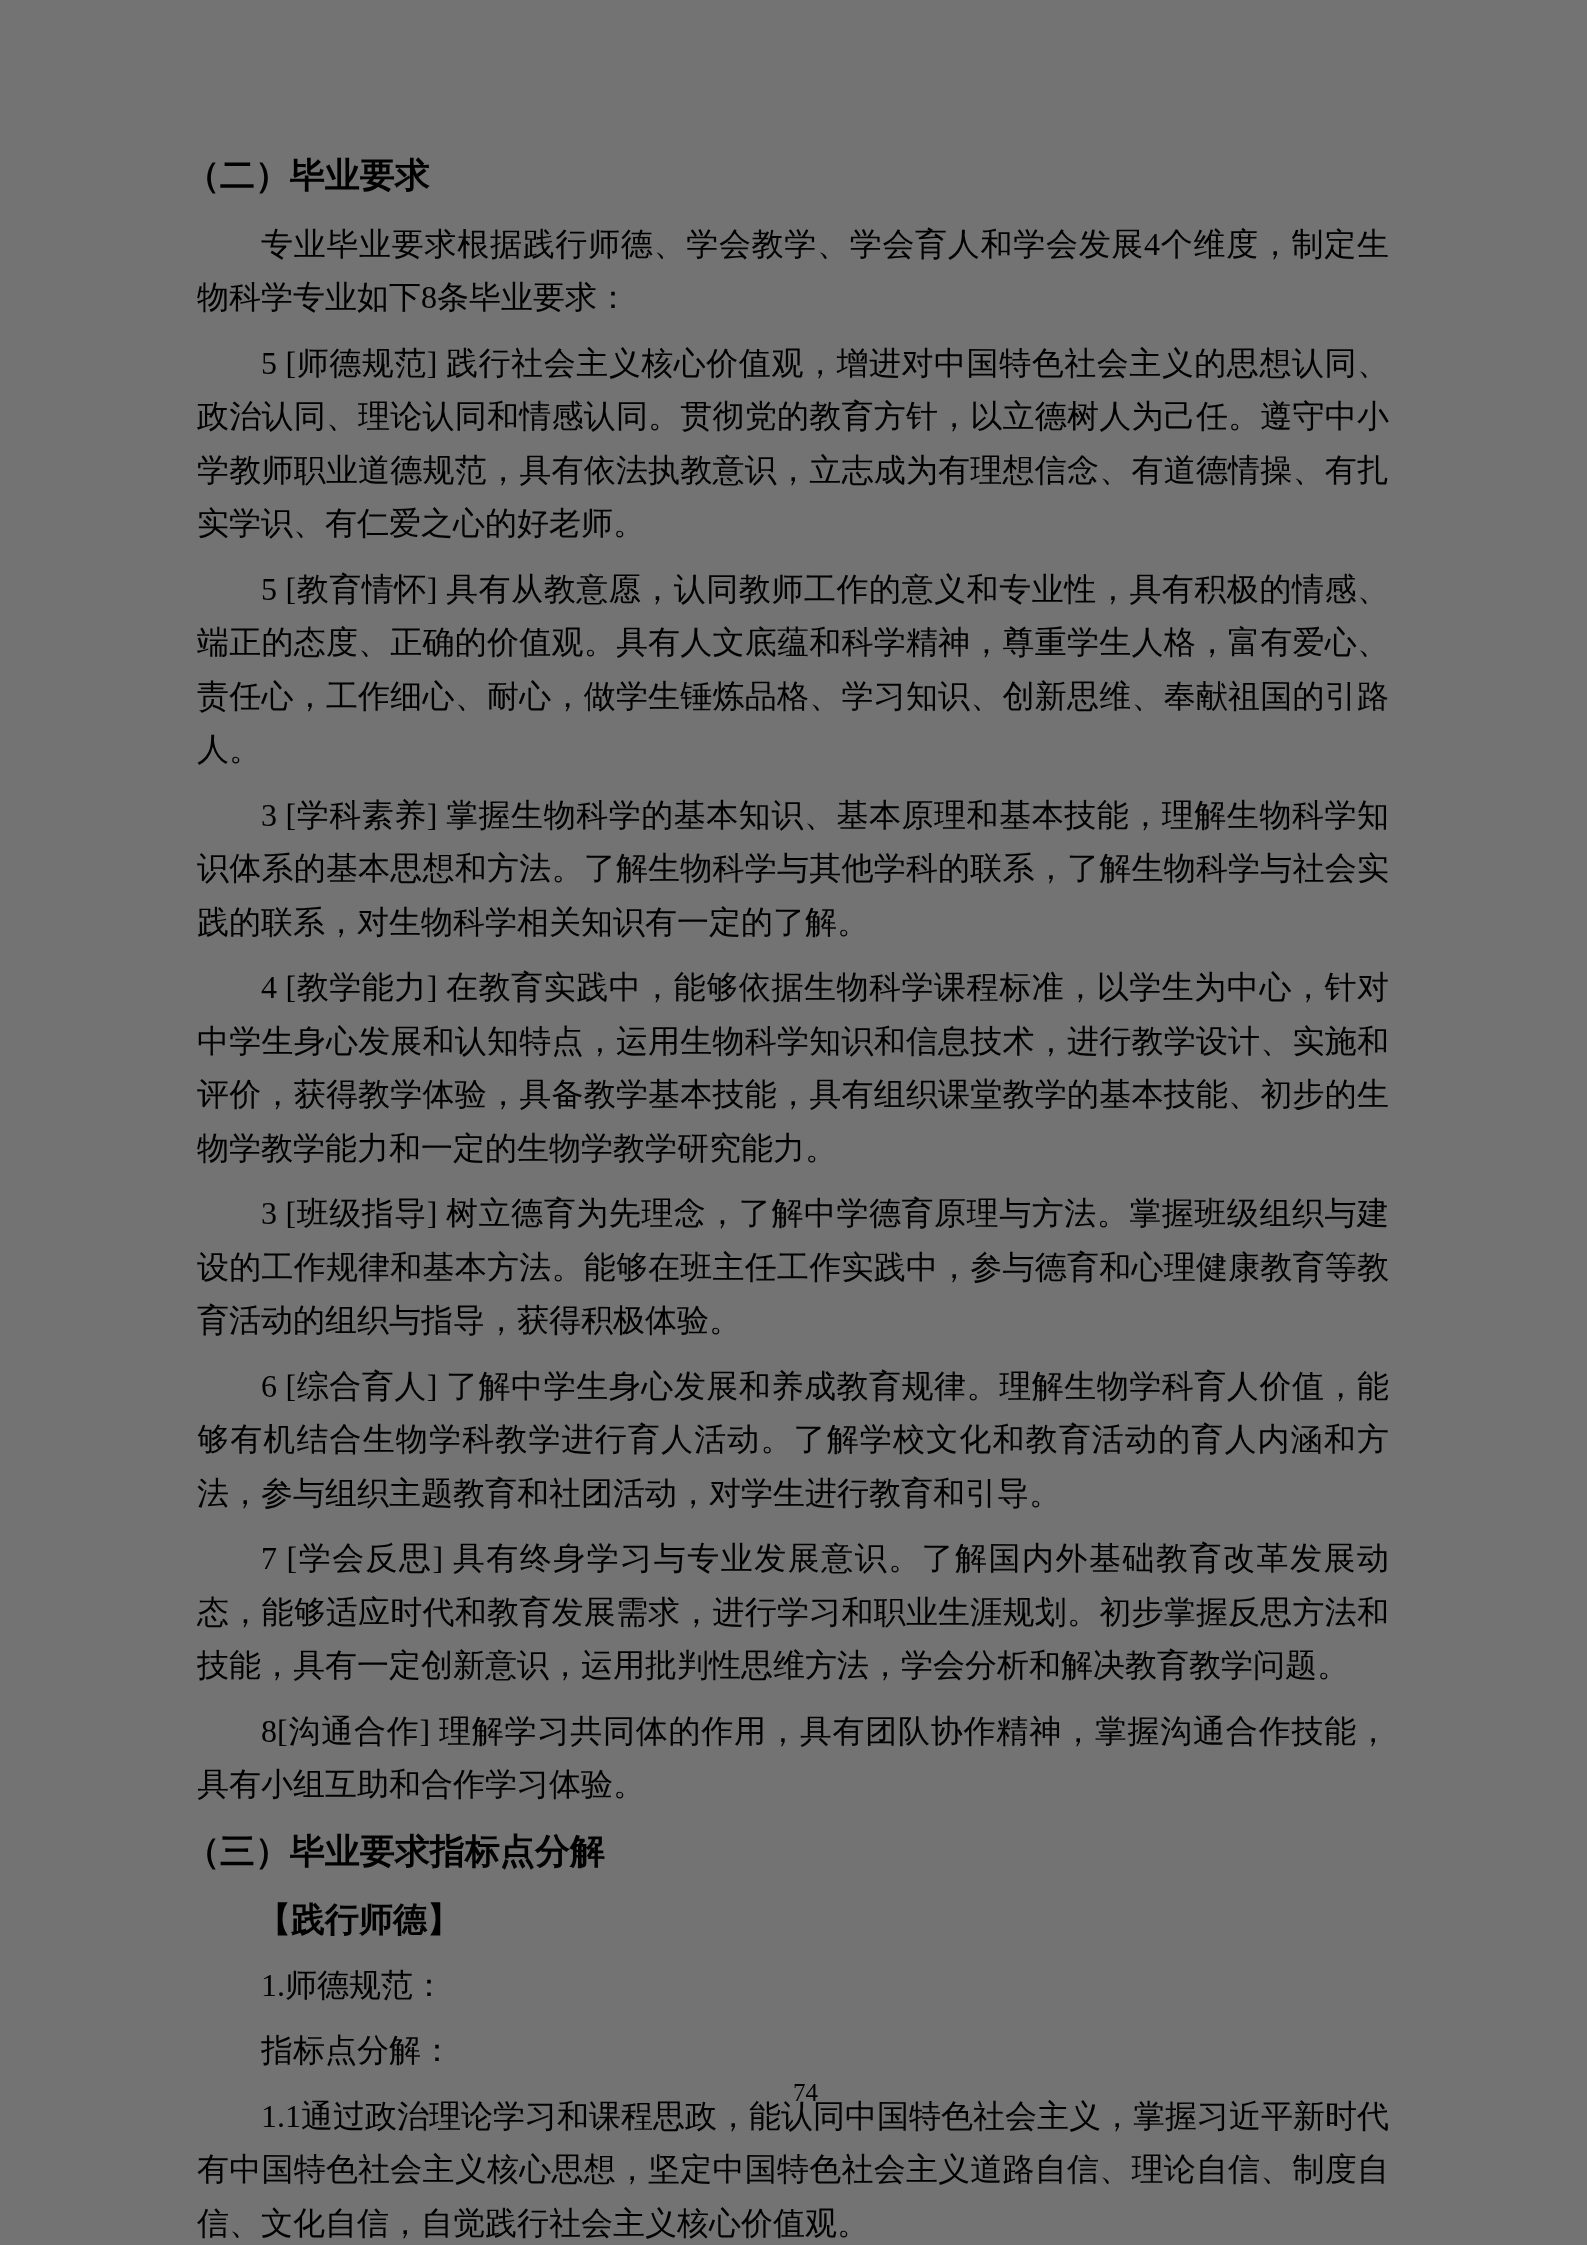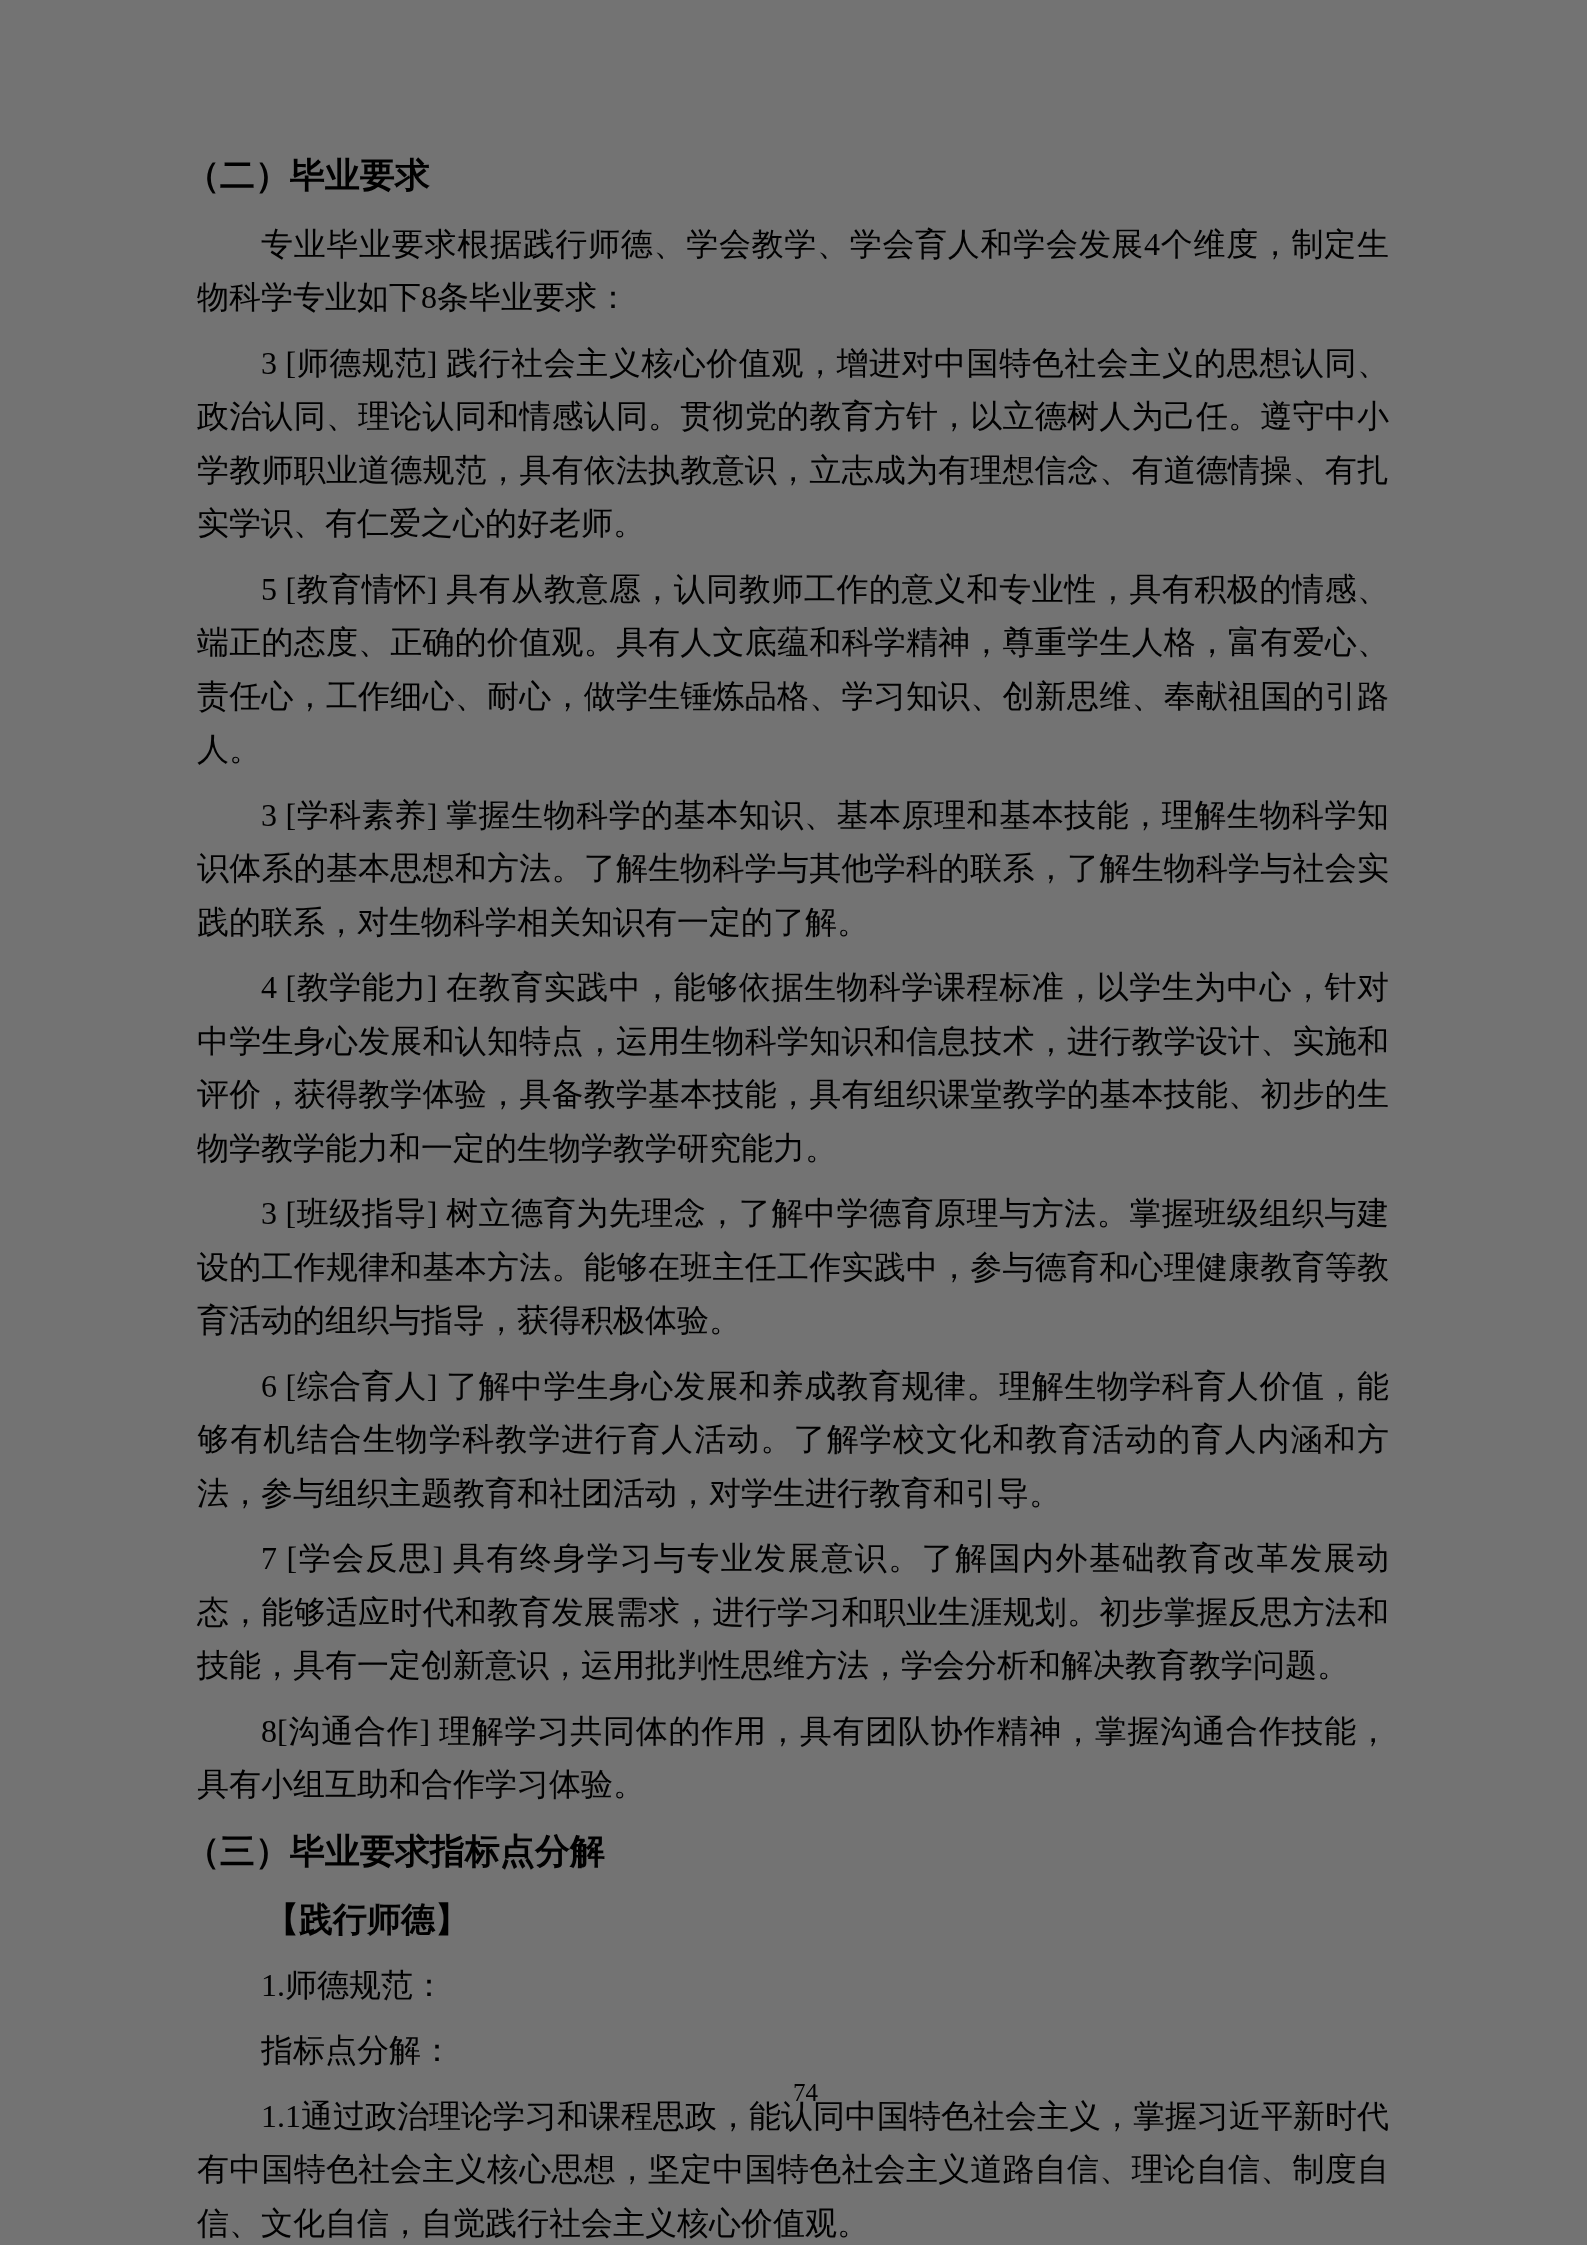--- a/index.html
+++ b/index.html
@@ -36,21 +36,21 @@
     margin: 0 0 16px 0;
     font-size: 35px;
     line-height: 53.5px;
     font-weight: bold;
     text-indent: 0;
     text-align: left;
     font-family: "Liberation Sans", "DejaVu Sans", sans-serif;
     color: #000000;
   }
   .bold-paragraph {
-    margin: 12px;
+    margin: 4px;
     font-size: 34px;
     line-height: 53.5px;
     font-weight: bold;
     text-indent: 2em;
     text-align: left;
     font-family: "Liberation Sans", "DejaVu Sans", sans-serif;
     color: #000000;
   }
   .page-number {
     position: absolute;
@@ -65,21 +65,21 @@
     padding-left: 12px;
   }
 </style>
 </head>
 <body>
 
 <div class="page">
   <main class="content" id="content">
       <p class="heading">（二）毕业要求</p>
       <p class="para">专业毕业要求根据践行师德、学会教学、学会育人和学会发展4个维度，制定生物科学专业如下8条毕业要求：</p>
-      <p class="para">3 [师德规范] 践行社会主义核心价值观，增进对中国特色社会主义的思想认同、政治认同、理论认同和情感认同。贯彻党的教育方针，以立德树人为己任。遵守中小学教师职业道德规范，具有依法执教意识，立志成为有理想信念、有道德情操、有扎实学识、有仁爱之心的好老师。</p>
+      <p class="para">5 [师德规范] 践行社会主义核心价值观，增进对中国特色社会主义的思想认同、政治认同、理论认同和情感认同。贯彻党的教育方针，以立德树人为己任。遵守中小学教师职业道德规范，具有依法执教意识，立志成为有理想信念、有道德情操、有扎实学识、有仁爱之心的好老师。</p>
       <p class="para">5 [教育情怀] 具有从教意愿，认同教师工作的意义和专业性，具有积极的情感、端正的态度、正确的价值观。具有人文底蕴和科学精神，尊重学生人格，富有爱心、责任心，工作细心、耐心，做学生锤炼品格、学习知识、创新思维、奉献祖国的引路人。</p>
       <p class="para">3 [学科素养] 掌握生物科学的基本知识、基本原理和基本技能，理解生物科学知识体系的基本思想和方法。了解生物科学与其他学科的联系，了解生物科学与社会实践的联系，对生物科学相关知识有一定的了解。</p>
       <p class="para">4 [教学能力] 在教育实践中，能够依据生物科学课程标准，以学生为中心，针对中学生身心发展和认知特点，运用生物科学知识和信息技术，进行教学设计、实施和评价，获得教学体验，具备教学基本技能，具有组织课堂教学的基本技能、初步的生物学教学能力和一定的生物学教学研究能力。</p>
       <p class="para">3 [班级指导] 树立德育为先理念，了解中学德育原理与方法。掌握班级组织与建设的工作规律和基本方法。能够在班主任工作实践中，参与德育和心理健康教育等教育活动的组织与指导，获得积极体验。</p>
       <p class="para">6 [综合育人] 了解中学生身心发展和养成教育规律。理解生物学科育人价值，能够有机结合生物学科教学进行育人活动。了解学校文化和教育活动的育人内涵和方法，参与组织主题教育和社团活动，对学生进行教育和引导。</p>
       <p class="para">7 [学会反思] 具有终身学习与专业发展意识。了解国内外基础教育改革发展动态，能够适应时代和教育发展需求，进行学习和职业生涯规划。初步掌握反思方法和技能，具有一定创新意识，运用批判性思维方法，学会分析和解决教育教学问题。</p>
       <p class="para">8[沟通合作] 理解学习共同体的作用，具有团队协作精神，掌握沟通合作技能，具有小组互助和合作学习体验。</p>
       <p class="heading">（三）毕业要求指标点分解</p>
       <p class="bold-paragraph">【践行师德】</p>
       <p class="para">1.师德规范：</p>

